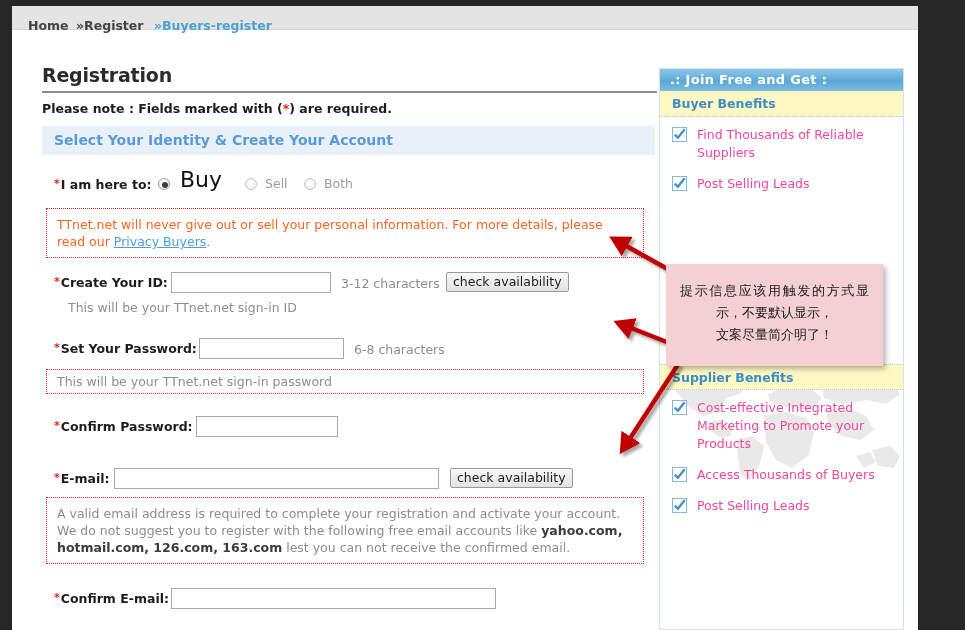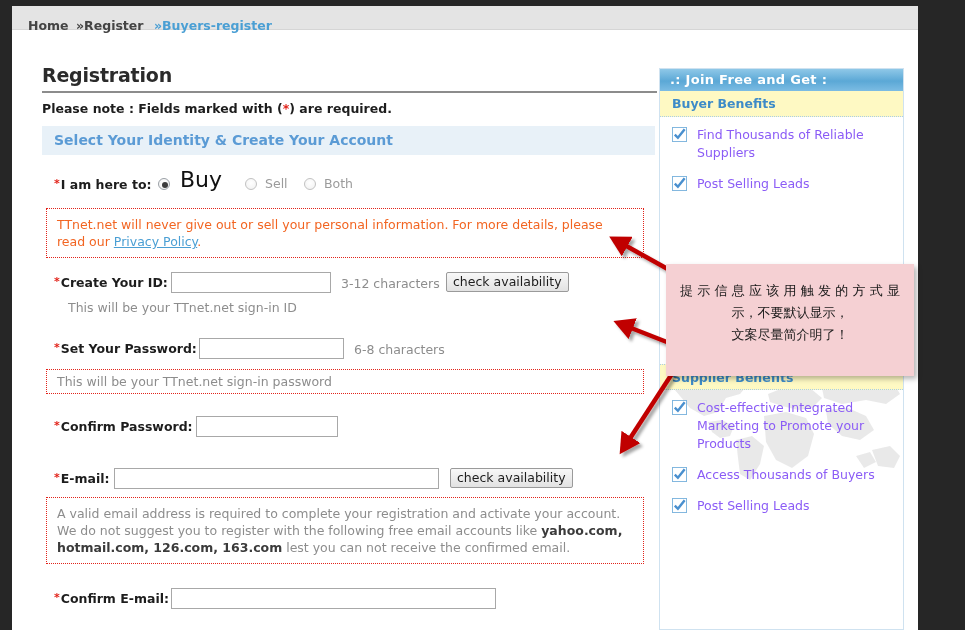--- a/index.html
+++ b/index.html
@@ -231,36 +231,36 @@
     padding-left: 12px;
     border-bottom: 1px dotted #a9cde8;
   }
   .benefit {
     position: relative;
     display: flex;
     align-items: flex-start;
     padding: 9px 12px 4px 12px;
     font-size: 12.5px;
     line-height: 18px;
-    color: #8b5cf6;
+    color: #ec4899;
   }
   .checkicon {
     flex: 0 0 auto;
     width: 15px; height: 15px;
     margin-right: 10px;
     margin-top: 1px;
   }
   .benefit-text { flex: 1 1 auto; }
 
   
   #annotation {
     position: absolute;
     left: 666px; top: 264px;
-    width: 248px;
-    padding: 16px 8px 30px 8px;
+    width: 217px;
+    padding: 16px 8px 20px 8px;
     background: #f5d0d3;
     color: #1a1a1a;
     font-size: 13px;
     line-height: 22px;
     text-align: center;
     box-shadow: 3px 3px 5px rgba(0,0,0,0.28);
     z-index: 40;
   }
   #annotation .l1 { text-align: justify; text-align-last: justify; padding: 0 6px;}
 
@@ -301,21 +301,21 @@
         <span class="lbl field-label"><span class="req">*</span><span>I am here to:</span></span>
         <span class="radio on" id="rb-buy"></span>
         <span id="lb-buy">Buy</span>
         <span class="radio off" id="rb-sell"></span>
         <span id="lb-sell">Sell</span>
         <span class="radio off" id="rb-both"></span>
         <span id="lb-both">Both</span>
       </div>
 
       <div class="hintbox" id="privacy-box">
-        <span>TTnet.net will never give out or sell your personal information. For more details, please read our </span><a href="#">Privacy Policy</a><span>.</span>
+        <span>TTnet.net will never give out or sell your personal information. For more details, please read our </span><a href="#">Privacy Buyers</a><span>.</span>
       </div>
 
       <div class="frow" style="margin-top:12px;">
         <span class="lbl field-label"><span class="req">*</span><span>Create Your ID:</span></span>
         <input class="ti" id="in-id" style="left: 125px; top: 2px; width: 160px;" value="">
         <span class="sidenote" style="left:295px;">3-12 characters</span>
         <button class="chkbtn" style="left:400px; top:2px;">check availability</button>
       </div>
       <div class="subnote">This will be your TTnet.net sign-in ID</div>
 

